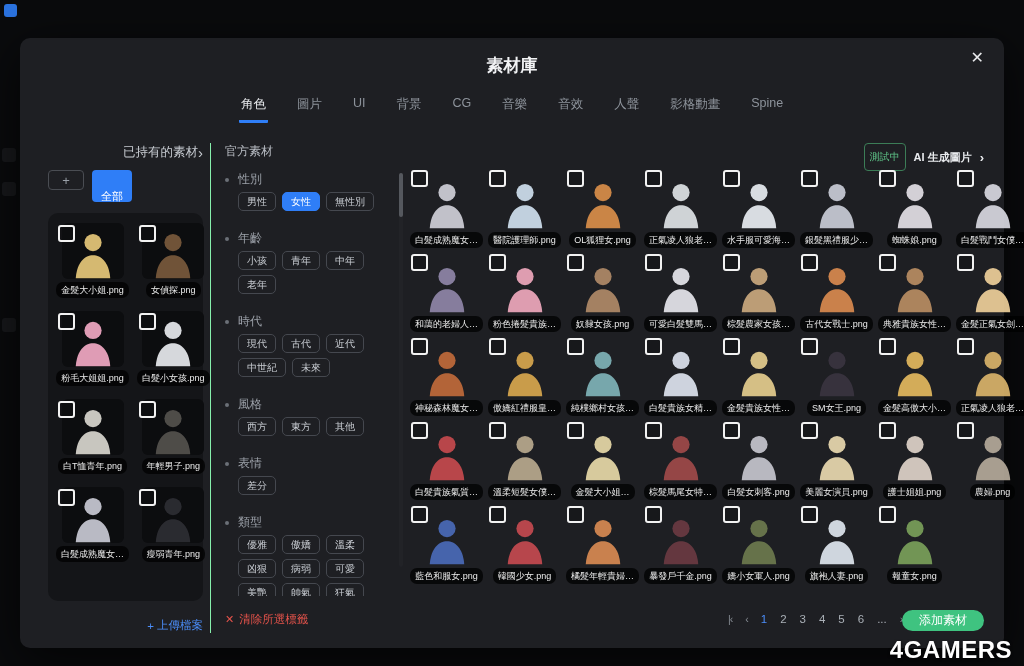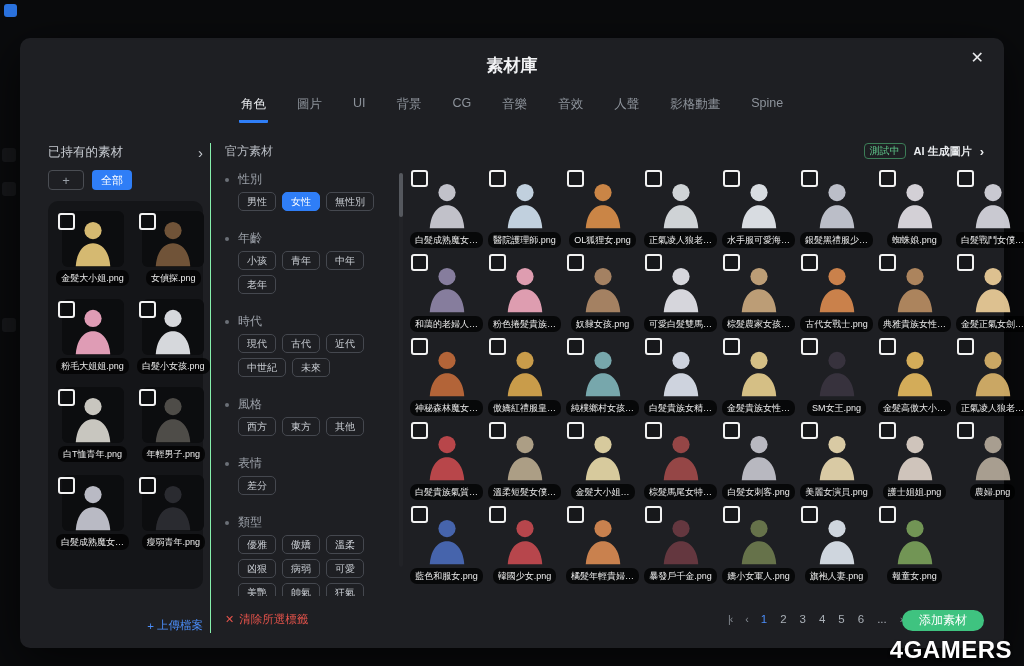--- a/index.html
+++ b/index.html
@@ -32,25 +32,25 @@
   .modal-title{
     position:absolute;top:16px;left:0;right:0;text-align:center;
     font-size:17px;font-weight:bold;color:#f2f3f5;
   }
   
   .tabs{position:absolute;top:54px;left:0;right:0;display:flex;justify-content:center;gap:27px;}
   .tab{font-size:12.5px;color:#8d939b;padding:4px 2px 7px;cursor:pointer;border-bottom:3px solid transparent;border-radius:1px;}
   .tab.on{color:#e9ebee;border-bottom-color:var(--blue);}
   
   .owned-col{position:absolute;left:28px;top:105px;width:155px;height:490px;}
-  .owned-head{display:flex;justify-content:space-between;align-items:center;color:#c6cad0;font-size:12.5px;height:18px;}
+  .owned-head{display:flex;justify-content:flex-end;align-items:center;color:#c6cad0;font-size:12.5px;height:18px;}
   .owned-chevron{color:#c6cad0;font-size:15px;cursor:pointer;line-height:1;}
   .owned-controls{margin-top:9px;display:flex;gap:8px;}
   .plus-btn{width:36px;height:20px;border:1px solid #4a4d53;border-radius:4px;background:transparent;color:#9aa0a8;font-size:13px;line-height:17px;text-align:center;cursor:pointer;padding:0;}
-  .all-pill{min-width:24px;height:20px;background:var(--blue);border:none;border-radius:4px;color:#fff;font-size:11px;line-height:20px;text-align:center;padding:0 9px;cursor:pointer;}
+  .all-pill{min-width:24px;height:20px;background:var(--blue);border:none;border-radius:4px;color:#fff;font-size:11px;line-height:20px;text-align:center;padding:16px 9px;cursor:pointer;}
   .owned-panel{
     margin-top:11px;height:388px;background:#141518;border-radius:10px;
     padding:10px 8px;box-sizing:border-box;
     display:grid;grid-template-columns:1fr 1fr;gap:13px 8px;align-content:start;
   }
   .card{position:relative;display:flex;flex-direction:column;align-items:center;cursor:pointer;}
   .thumb{width:62px;height:56px;background:#0c0d0f;border-radius:6px;display:flex;align-items:flex-end;justify-content:center;overflow:hidden;}
   .fig{width:46px;height:50px;color:var(--c,#888);opacity:.92;display:block;}
   .cb{position:absolute;left:2px;top:2px;width:13px;height:13px;border:2px solid #f2f2f2;border-radius:3px;background:rgba(15,15,18,.45);cursor:pointer;}
   .fname{
@@ -65,21 +65,21 @@
   .sec-label{display:flex;align-items:center;gap:9px;color:#9ca1a9;font-size:12px;}
   .dot{width:4px;height:4px;border-radius:50%;background:#6b7077;flex:none;}
   .tagwrap{display:flex;flex-wrap:wrap;gap:5px 6px;margin:4px 0 0 13px;max-width:150px;}
   .tag{border:1px solid #45484f;border-radius:5px;background:transparent;color:#c9cdd3;font-size:10px;padding:2px 8px;cursor:pointer;line-height:13px;}
   .tag.on{background:var(--blue);border-color:var(--blue);color:#fff;}
   .clear-link{position:absolute;bottom:6px;left:14px;color:var(--red);font-size:11.5px;cursor:pointer;display:flex;gap:5px;align-items:center;}
   .clear-x{font-size:11px;font-weight:bold;}
   
   .grid-col{position:absolute;left:378px;top:105px;right:16px;height:490px;}
   .ai-row{position:absolute;top:0;right:4px;display:flex;align-items:center;gap:8px;}
-  .beta-badge{border:1px solid #3c7d57;color:var(--badge);font-size:10px;border-radius:4px;padding:0 5px;}
+  .beta-badge{border:1px solid #3c7d57;color:var(--badge);font-size:10px;border-radius:4px;padding:6px 5px;}
   .ai-link{color:#e9ebee;font-size:11px;font-weight:600;cursor:pointer;}
   .ai-chev{color:#e9ebee;font-size:13px;font-weight:600;cursor:pointer;}
   .vscroll{position:absolute;left:1px;top:30px;bottom:66px;width:4px;background:#222327;border-radius:2px;}
   .vthumb{position:absolute;top:0;left:0;width:4px;height:44px;background:#55585e;border-radius:2px;cursor:pointer;}
   .cards{
     position:absolute;left:12px;right:0;top:26px;bottom:64px;
     display:grid;grid-template-columns:repeat(8,1fr);grid-auto-rows:1fr;gap:5px 5px;
   }
   .gcard{position:relative;display:flex;flex-direction:column;align-items:center;justify-content:flex-end;cursor:pointer;}
   .gthumb{width:100%;height:60px;background:transparent;display:flex;align-items:flex-end;justify-content:center;overflow:hidden;}

